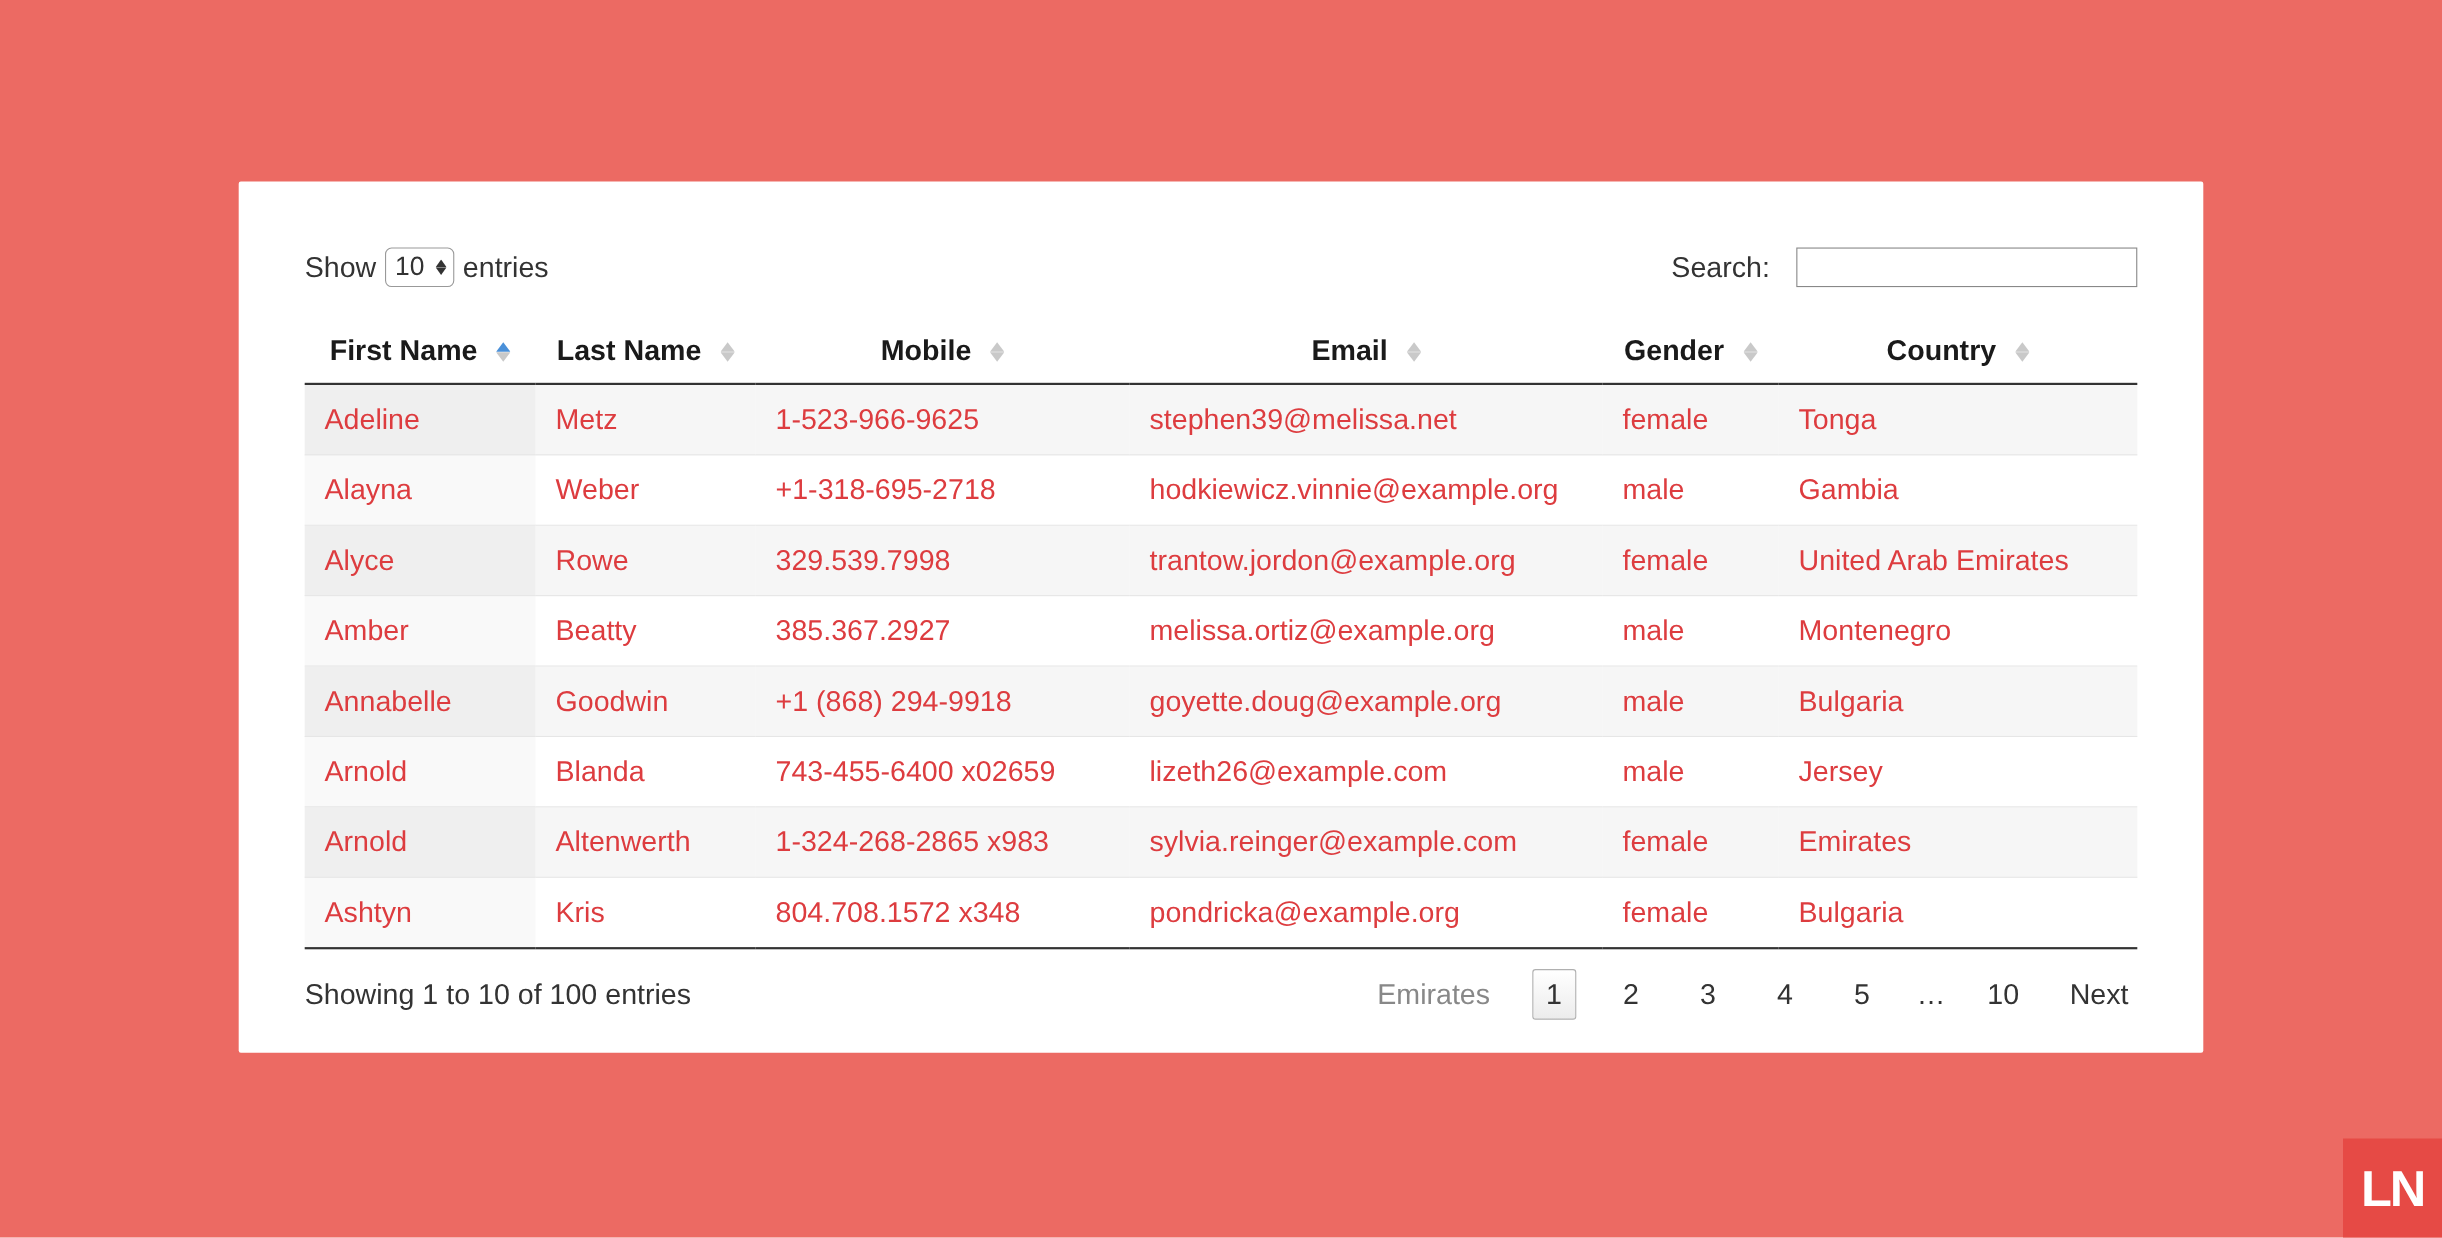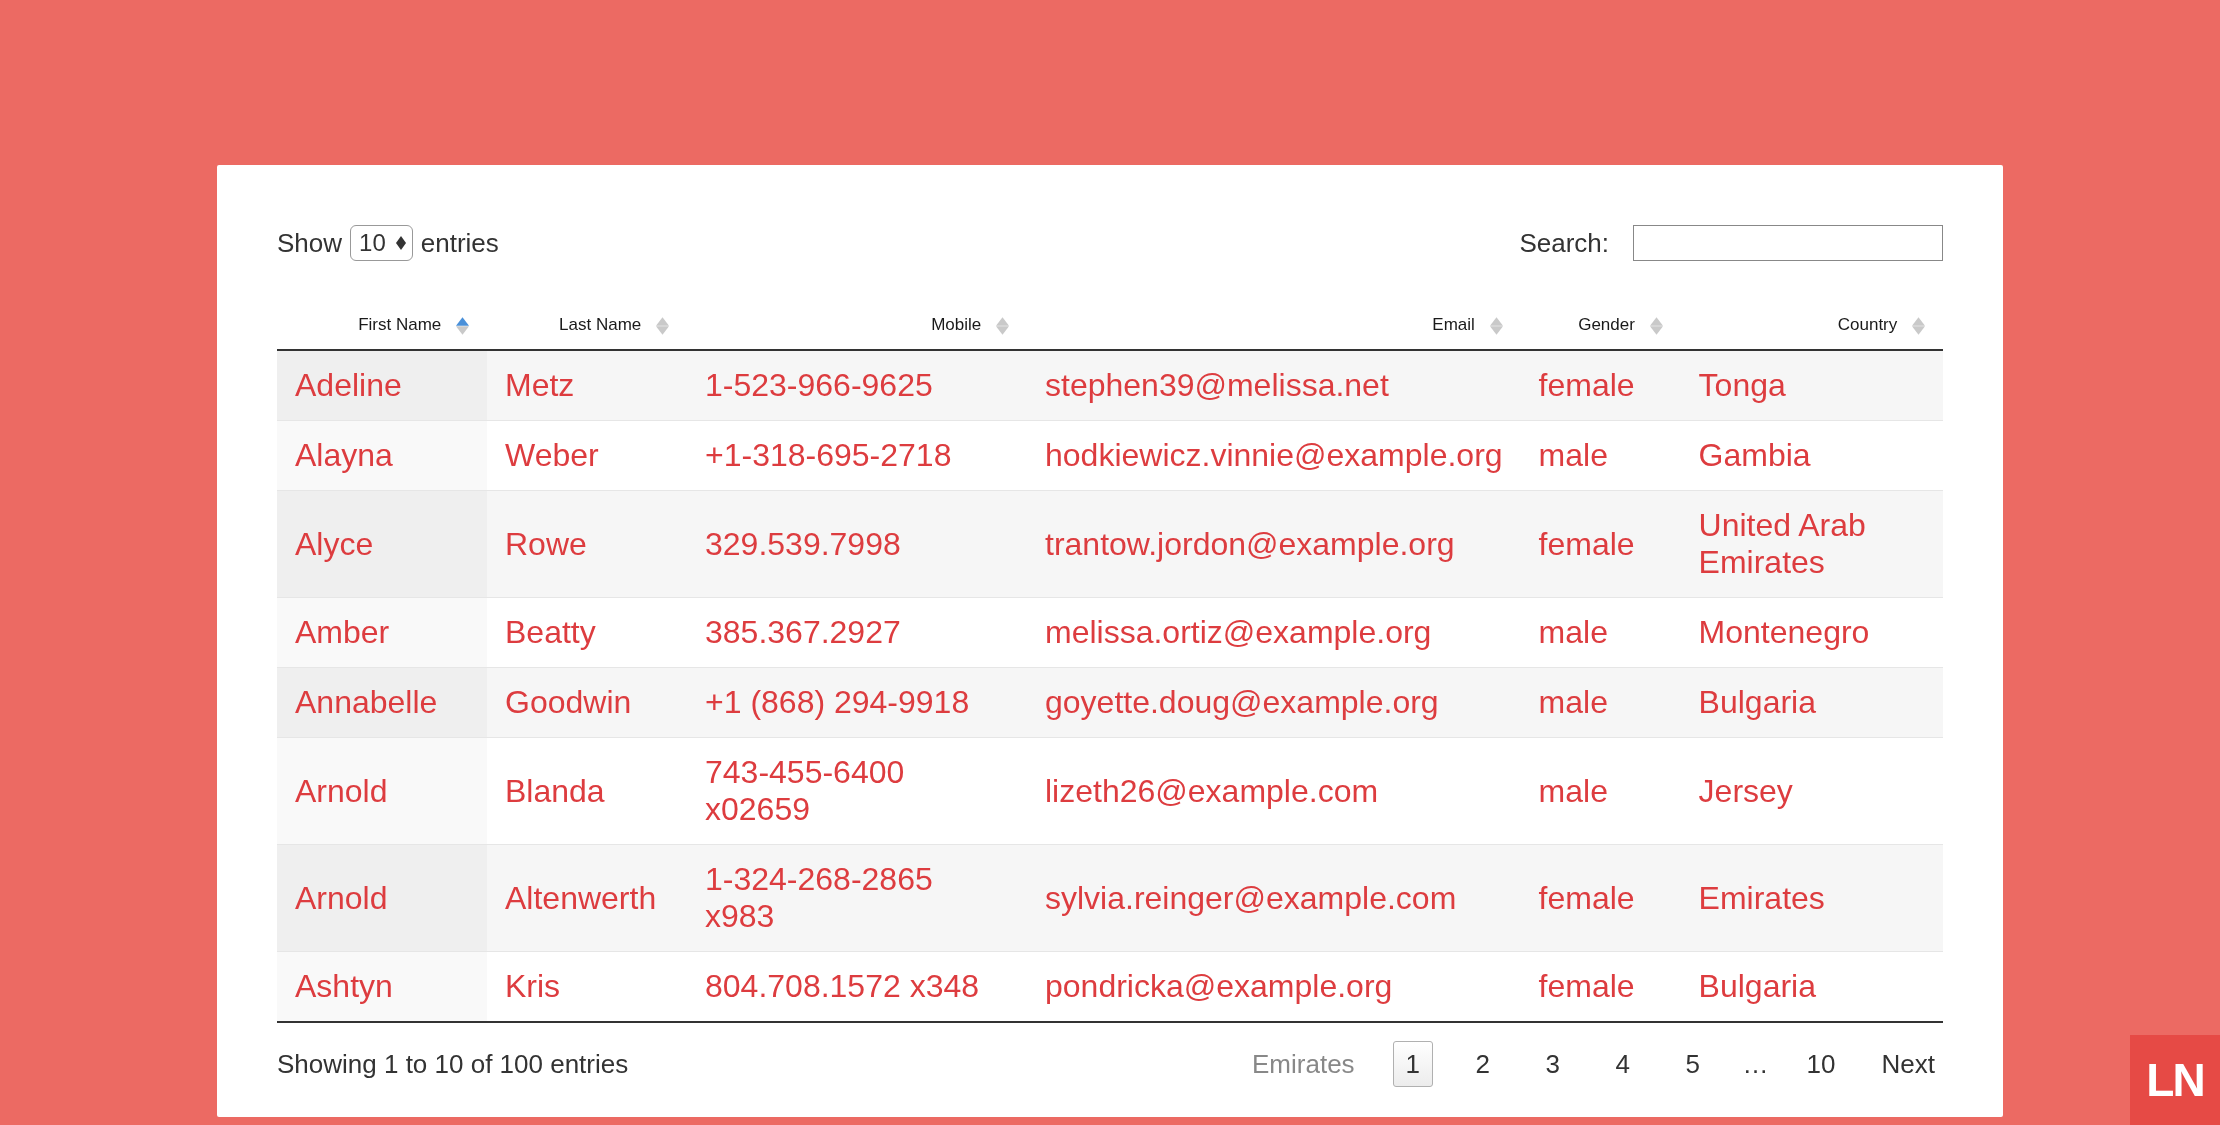--- a/index.html
+++ b/index.html
@@ -19,21 +19,21 @@
     background: #fff;
     padding: 60px 60px 30px 60px;
     border-radius: 2px;
   }
   .top-row {
     display: flex;
     justify-content: space-between;
     align-items: center;
     font-size: 26px;
     color: #333;
-    margin-bottom: 40px;
+    margin-bottom: 28px;
   }
   .show-entries { display: flex; align-items: center; gap: 8px; }
   .select-wrap {
     position: relative;
     display: inline-flex;
     align-items: center;
     border: 1px solid #999;
     border-radius: 6px;
     padding: 0 26px 0 8px;
     height: 36px;
@@ -45,39 +45,39 @@
     display: flex; flex-direction: column; line-height: 0;
   }
   .select-wrap .arrows svg { width: 10px; height: 7px; }
   .search-wrap { display: flex; align-items: center; gap: 24px; }
   .search-input {
     width: 310px; height: 36px;
     border: 1px solid #888; background: #fff; font-size: 22px; padding: 0 6px;
   }
   table { width: 100%; border-collapse: collapse; }
   thead th {
-    text-align: right;
-    font-weight: 400;
-    font-size: 17px;
+    text-align: center;
+    font-weight: 700;
+    font-size: 26px;
     color: #1a1a1a;
     padding: 14px 18px;
     border-bottom: 2px solid #333;
     position: relative;
   }
   .sort-icons {
     display: inline-flex; flex-direction: column; margin-left: 10px; vertical-align: middle;
     line-height: 0;
   }
   .sort-icons svg { width: 13px; height: 9px; }
   .sort-icons .up path { fill: #c9c9c9; }
   .sort-icons .down path { fill: #c9c9c9; }
   th.sorted-asc .sort-icons .up path { fill: #4a90d9; }
   tbody td {
     padding: 16px 18px;
-    font-size: 32px;
+    font-size: 26px;
     color: #dd3c3f;
     border-bottom: 1px solid #e6e6e6;
   }
   tbody tr:nth-child(odd) td { background: #f6f6f6; }
   tbody tr:nth-child(odd) td:first-child { background: #efefef; }
   tbody tr:nth-child(even) td { background: #fff; }
   tbody tr:nth-child(even) td:first-child { background: #f9f9f9; }
   tbody tr:last-child td { border-bottom: 2px solid #333; }
   .bottom-row {
     display: flex; justify-content: space-between; align-items: center;

